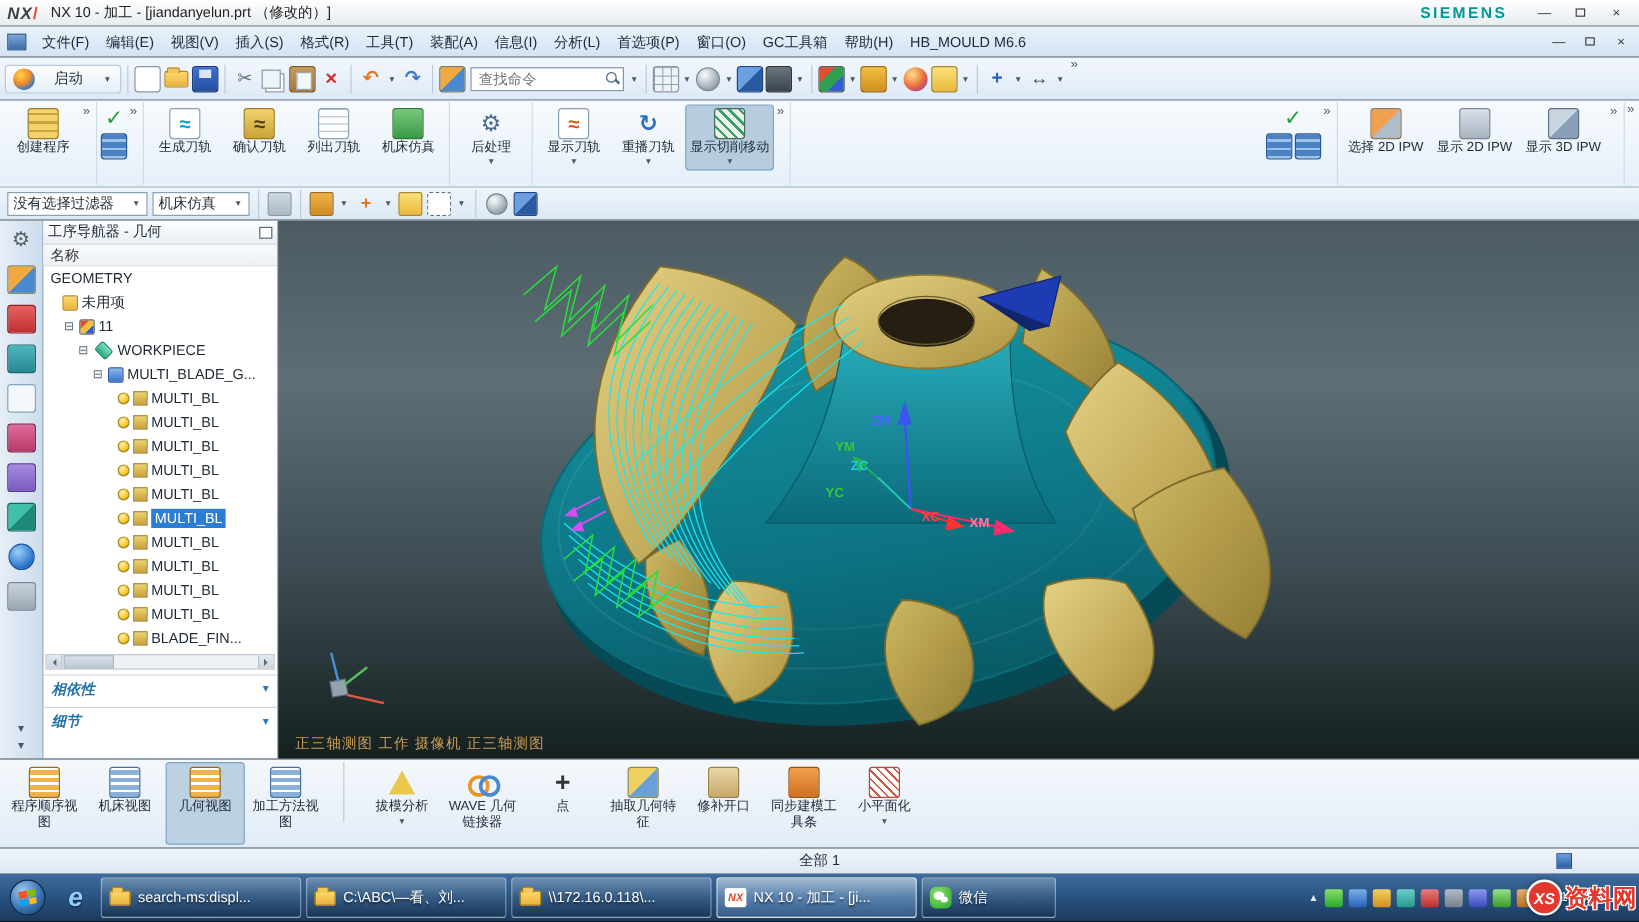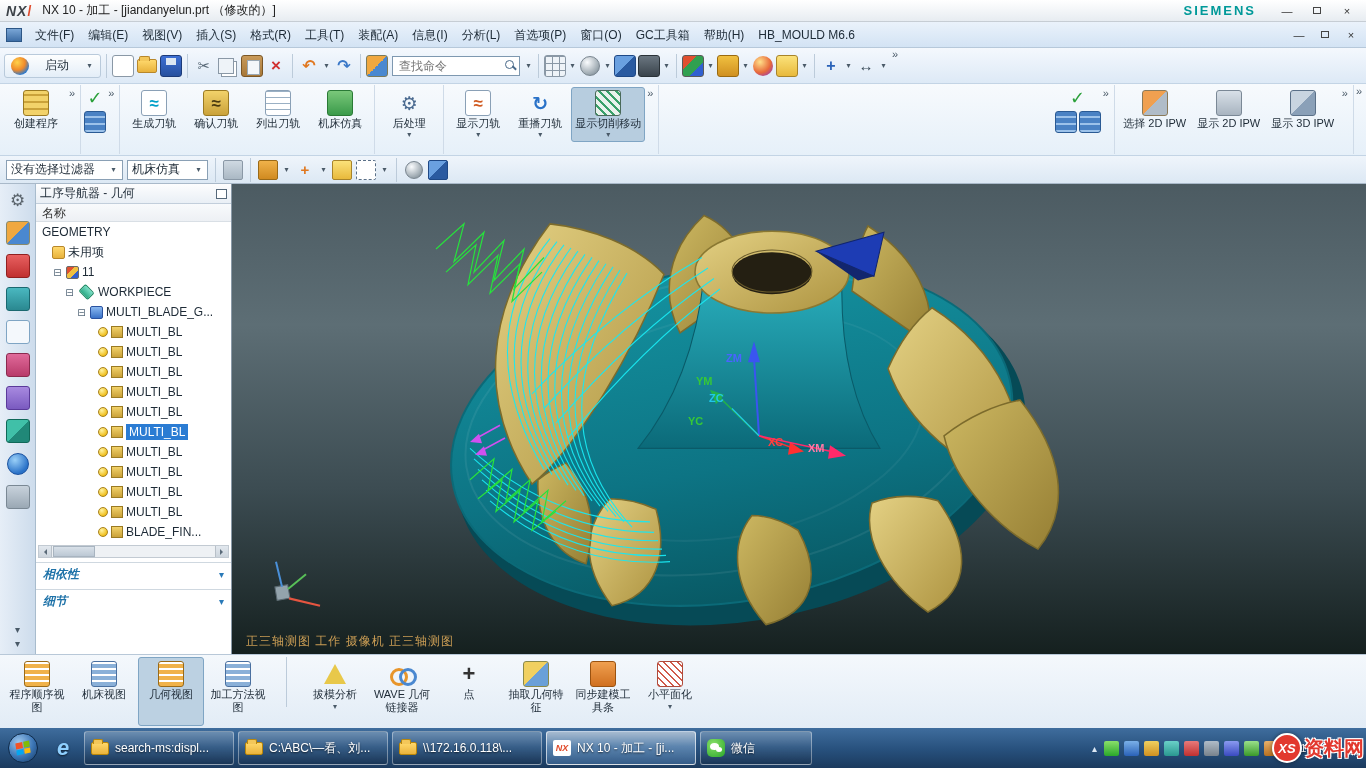--- a/index.html
+++ b/index.html
@@ -200,21 +200,21 @@
   .taskbar { height:40px; flex:0 0 40px; background:linear-gradient(#3f6d9d,#27507c 55%,#1b3a5e);
     display:flex; align-items:stretch; padding:0 2px; }
   .orb { width:42px; display:flex; align-items:center; justify-content:center; }
   .orbc { width:30px; height:30px; border-radius:50%; background:radial-gradient(circle at 35% 30%,#9ec8ee,#3a74b4 55%,#16375e); border:1px solid #0f2a48;
     display:flex; align-items:center; justify-content:center; }
   .flag { width:14px; height:12px; display:grid; grid-template-columns:1fr 1fr; grid-template-rows:1fr 1fr; gap:1px; transform:rotate(-8deg) skewY(-4deg); }
   .flag i { display:block; } .flag i:nth-child(1){background:#f35325;} .flag i:nth-child(2){background:#81bc06;}
   .flag i:nth-child(3){background:#05a6f0;} .flag i:nth-child(4){background:#ffba08;}
   .iebtn { width:38px; display:flex; align-items:center; justify-content:center; color:#bfe3ff; }
   .ie-e { font-size:22px; font-weight:bold; font-style:italic; color:#8fd0ff; text-shadow:0 1px 2px rgba(0,0,0,.6); }
-  .tbtn { width:150px; margin:3px 2px; border:1px solid rgba(255,255,255,.38); border-radius:3px;
+  .tbtn { width:167px; margin:3px 2px; border:1px solid rgba(255,255,255,.38); border-radius:3px;
     background:linear-gradient(rgba(255,255,255,.25),rgba(255,255,255,.07) 45%,rgba(0,0,0,.14));
     display:flex; align-items:center; gap:6px; padding:0 6px; color:#fff; text-shadow:0 1px 2px rgba(0,0,0,.65); overflow:hidden; }
   .tbtn .cap { white-space:nowrap; overflow:hidden; }
   .tbtn.active { background:linear-gradient(rgba(255,255,255,.55),rgba(175,212,248,.38) 45%,rgba(96,148,205,.35)); border-color:rgba(255,255,255,.65); }
   .tbtn.narrow { width:112px; }
   .tfolder { width:18px; height:13px; flex:0 0 18px; background:linear-gradient(#ffd86b,#eab33c); border:1px solid #b8860b; border-radius:2px; position:relative; }
   .tfolder::before { content:""; position:absolute; top:-4px; left:1px; width:8px; height:4px; background:#f3c75a; border:1px solid #b8860b; border-bottom:none; border-radius:2px 2px 0 0; }
   .tnx { width:18px; height:16px; flex:0 0 18px; background:#fff; border-radius:2px; color:#e04a2a; font-size:9px; font-weight:900; font-style:italic;
     display:flex; align-items:center; justify-content:center; text-shadow:none; }
   .twc { width:18px; height:18px; flex:0 0 18px; background:radial-gradient(circle at 35% 30%,#8ae06a,#2aa82a); border-radius:5px; position:relative; }
@@ -729,30 +729,38 @@
     </div>
     <div class="bbtn">
       <span class="bic i-point">+</span>
       <span class="lbl">点</span>
     </div>
     <div class="bbtn">
       <span class="bic i-extract"></span>
       <span class="lbl">抽取几何特征</span>
     </div>
     <div class="bbtn">
+      <span class="bic i-patch"></span>
+      <span class="lbl">修补开口</span>
+    </div>
+    <div class="bbtn">
       <span class="bic i-sync"></span>
       <span class="lbl">同步建模工具条</span>
     </div>
     <div class="bbtn">
       <span class="bic i-facet"></span>
       <span class="lbl">小平面化</span>
       <span class="ddv">▾</span>
     </div>
   </div>
 
+  <div class="statusbar">
+    <span>全部 1</span>
+    <span class="sticon"></span>
+  </div>
 
   <div class="taskbar">
     <span class="orb">
       <span class="orbc">
           <span class="flag">
             <i></i>
             <i></i>
             <i></i>
             <i></i>
           </span>

